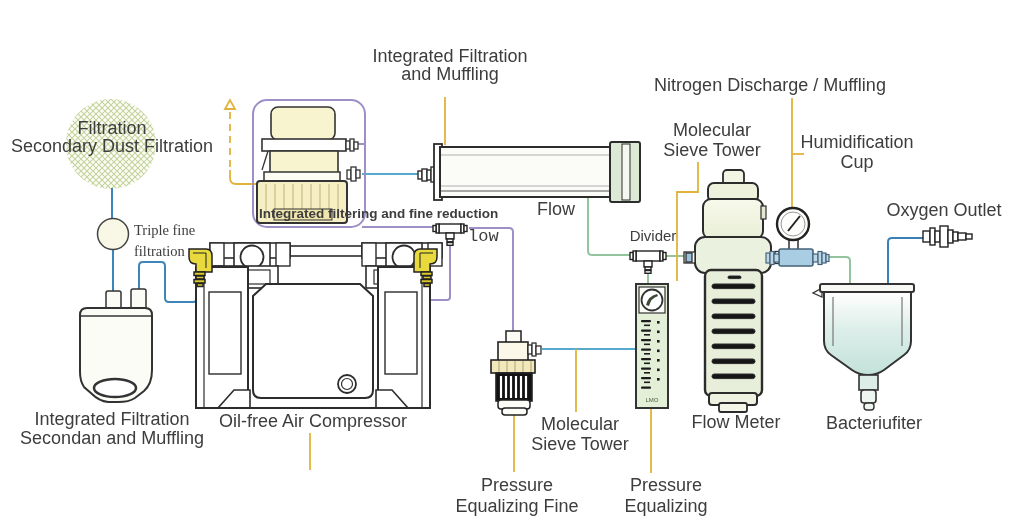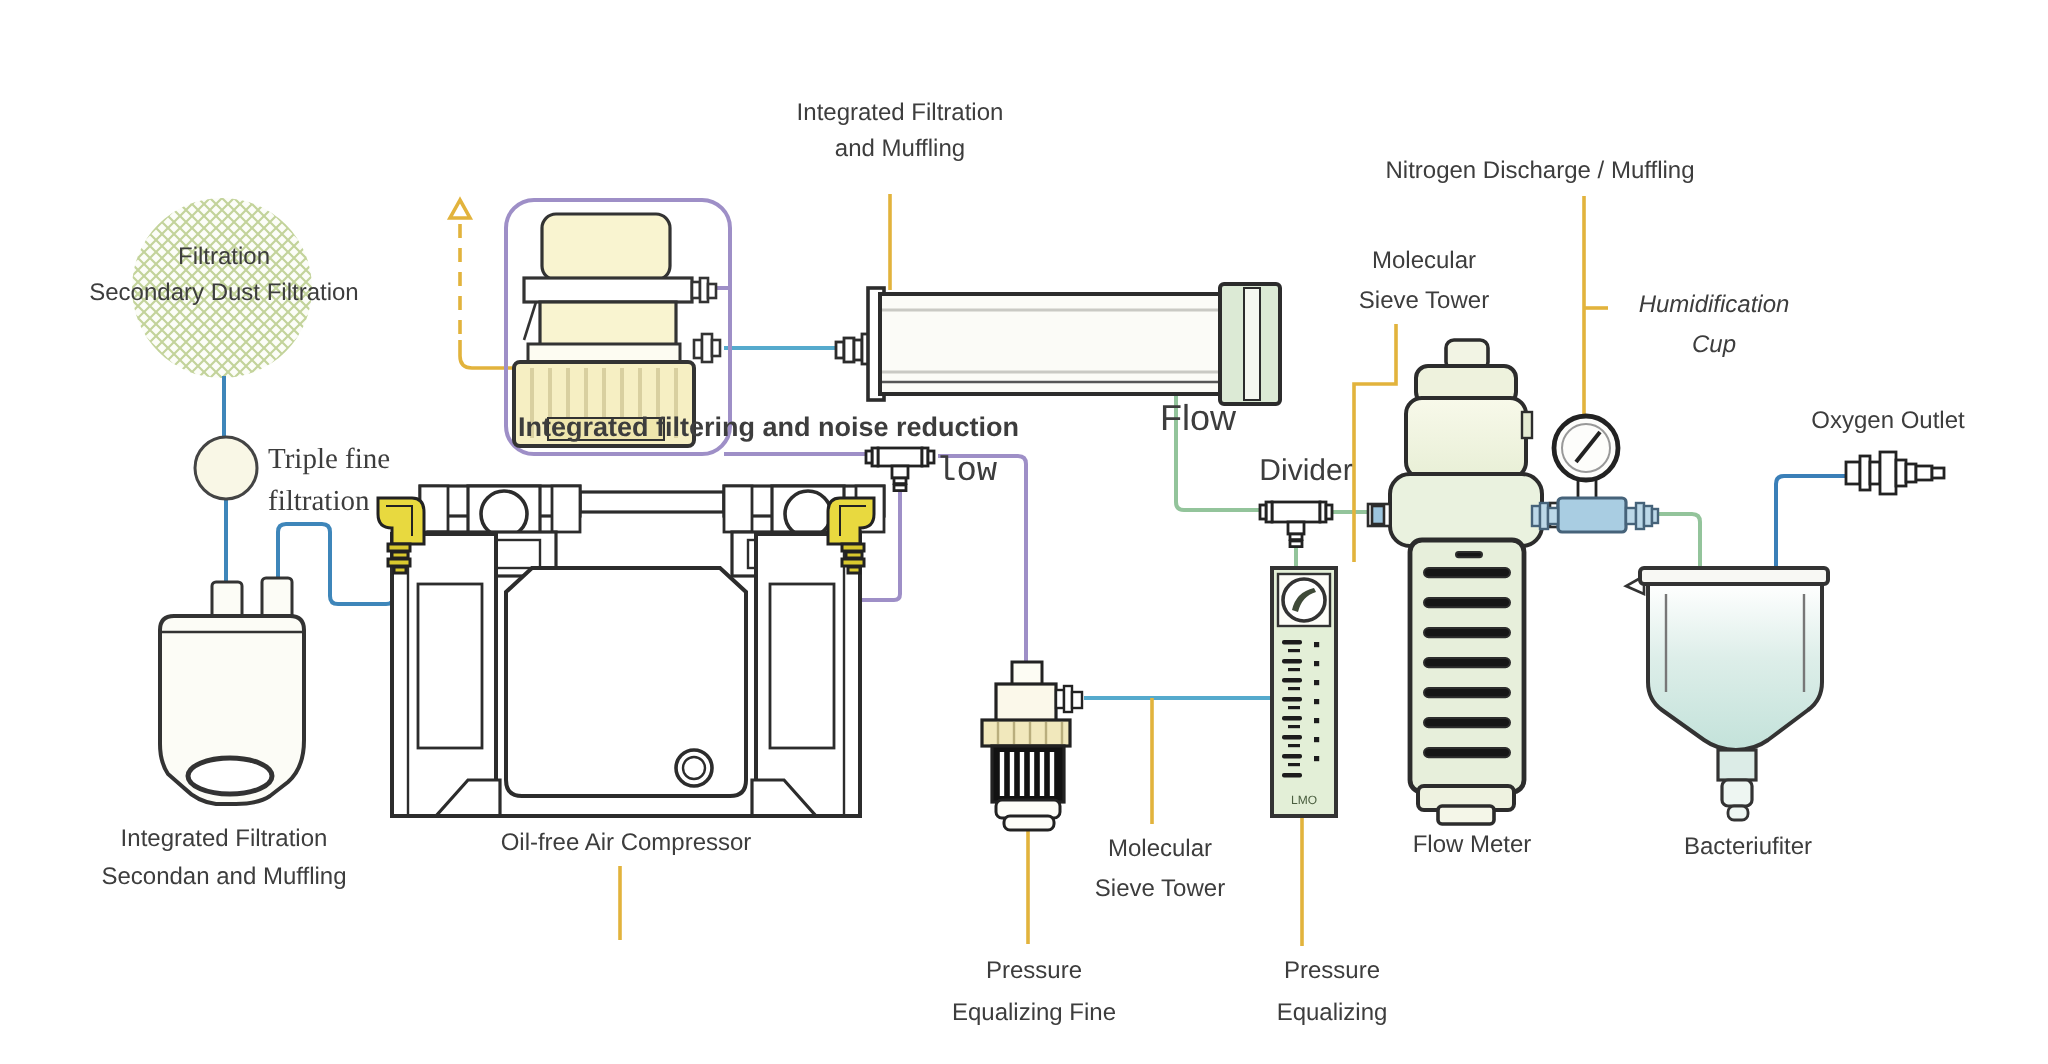--- a/index.html
+++ b/index.html
@@ -1,19 +1,19 @@
 <!DOCTYPE html>
 <html><head>
 <meta charset="utf-8">
 <style>
   html,body{margin:0;padding:0;background:#fff;}
   .stage{position:relative;width:1024px;height:532px;background:#ffffff;
          font-family:"Liberation Sans",sans-serif;overflow:hidden;}
   .stage svg{position:absolute;left:0;top:0;}
-  .lbl{position:absolute;color:#3d3d3d;font-size:12px;line-height:18px;
+  .lbl{position:absolute;color:#3d3d3d;font-size:18px;line-height:18px;
        white-space:nowrap;text-align:center;}
   .lbl.c{transform:translateX(-50%);}
   .lbl .ln{display:block;}
 </style>
 </head>
 <body>
 
 <div class="stage">
 
 <svg width="1024" height="532" viewBox="0 0 1024 532">
@@ -352,43 +352,43 @@
 
 <div class="lbl c" style="left:770px;top:76px;">
   <span class="ln">Nitrogen Discharge / Muffling</span>
 </div>
 
 <div class="lbl c" style="left:712px;top:120px;line-height:20px;">
   <span class="ln">Molecular</span>
   <span class="ln">Sieve Tower</span>
 </div>
 
-<div class="lbl c" style="left:857px;top:142px;line-height:20px;font-style:italic;">
+<div class="lbl c" style="left:857px;top:132px;line-height:20px;">
   <span class="ln">Humidification</span>
   <span class="ln">Cup</span>
 </div>
 
 <div class="lbl c" style="left:944px;top:201px;">
   <span class="ln">Oxygen Outlet</span>
 </div>
 
 <div class="lbl" style="left:134px;top:220px;font-size:14.5px;line-height:21px;text-align:left;font-family:Liberation Serif, serif;">
   <span class="ln">Triple fine</span>
   <span class="ln">filtration</span>
 </div>
 
 <div class="lbl" style="left:259px;top:205px;font-size:13.5px;font-weight:600;">
-  <span class="ln">Integrated filtering and noise reduction</span>
+  <span class="ln">Integrated filtering and fine reduction</span>
 </div>
 
 <div class="lbl" style="left:468px;top:228px;font-size:17px;font-family:Liberation Mono, monospace;">
   <span class="ln">low</span>
 </div>
 
-<div class="lbl c" style="left:556px;top:200px;font-size:18px;margin-left:43px;">
+<div class="lbl c" style="left:556px;top:200px;font-size:18px;">
   <span class="ln">Flow</span>
 </div>
 
 <div class="lbl c" style="left:653px;top:227px;font-size:15px;">
   <span class="ln">Divider</span>
 </div>
 
 <div class="lbl c" style="left:112px;top:410px;line-height:19px;">
   <span class="ln">Integrated Filtration</span>
   <span class="ln">Secondan and Muffling</span>

